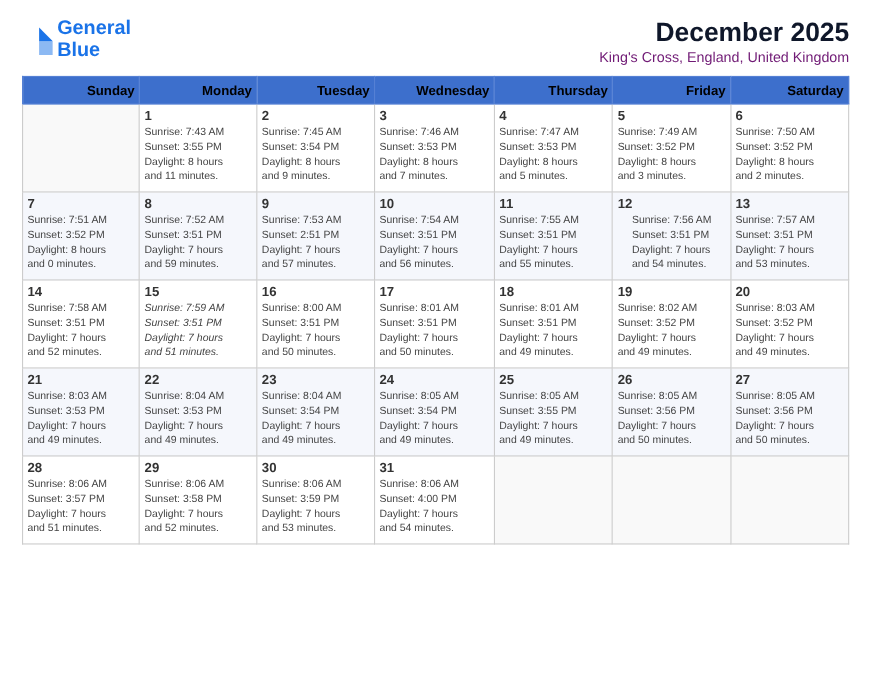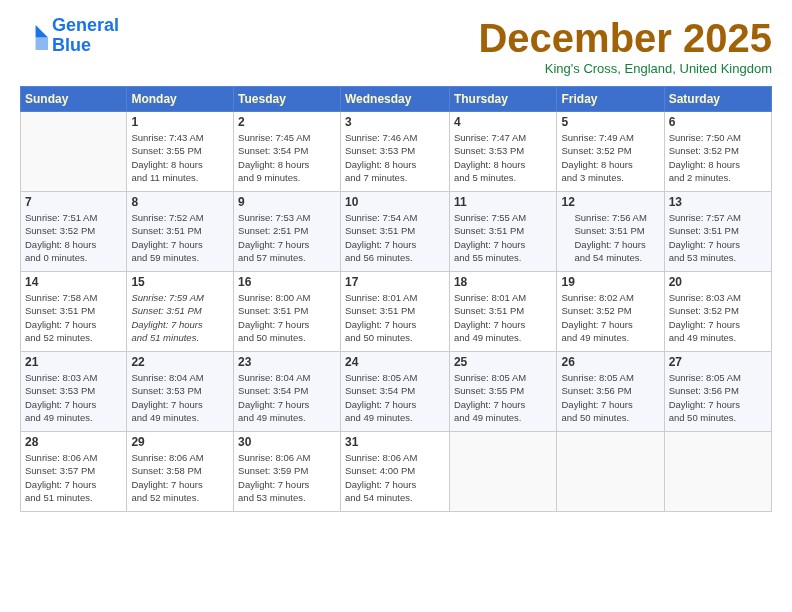--- a/index.html
+++ b/index.html
@@ -36,40 +36,40 @@
       color: #1a73e8;
     }
     .logo-icon {
       width: 28px;
       height: 28px;
     }
     .title-block {
       text-align: right;
     }
     .month-title {
-      font-size: 40px;
+      font-size: 24px;
       font-weight: bold;
-      color: #a16207;
+      color: #0f172a;
     }
     .location {
       font-size: 13px;
-      color: #15803d;
+      color: #701a75;
     }
     .calendar {
       width: 100%;
       border-collapse: collapse;
       border: 1px solid #ccc;
     }
     .calendar th {
       background: #3d6fcc;
-      color: #fef9c3;
+      color: #000000;
       font-size: 12px;
       font-weight: bold;
       padding: 5px 4px;
-      text-align: left;
+      text-align: right;
       border: 1px solid #5580d4;
     }
     .calendar td {
       border: 1px solid #ccc;
       vertical-align: top;
       padding: 3px 4px;
       width: 113px;
       height: 80px;
       font-size: 10px;
       color: #333;

